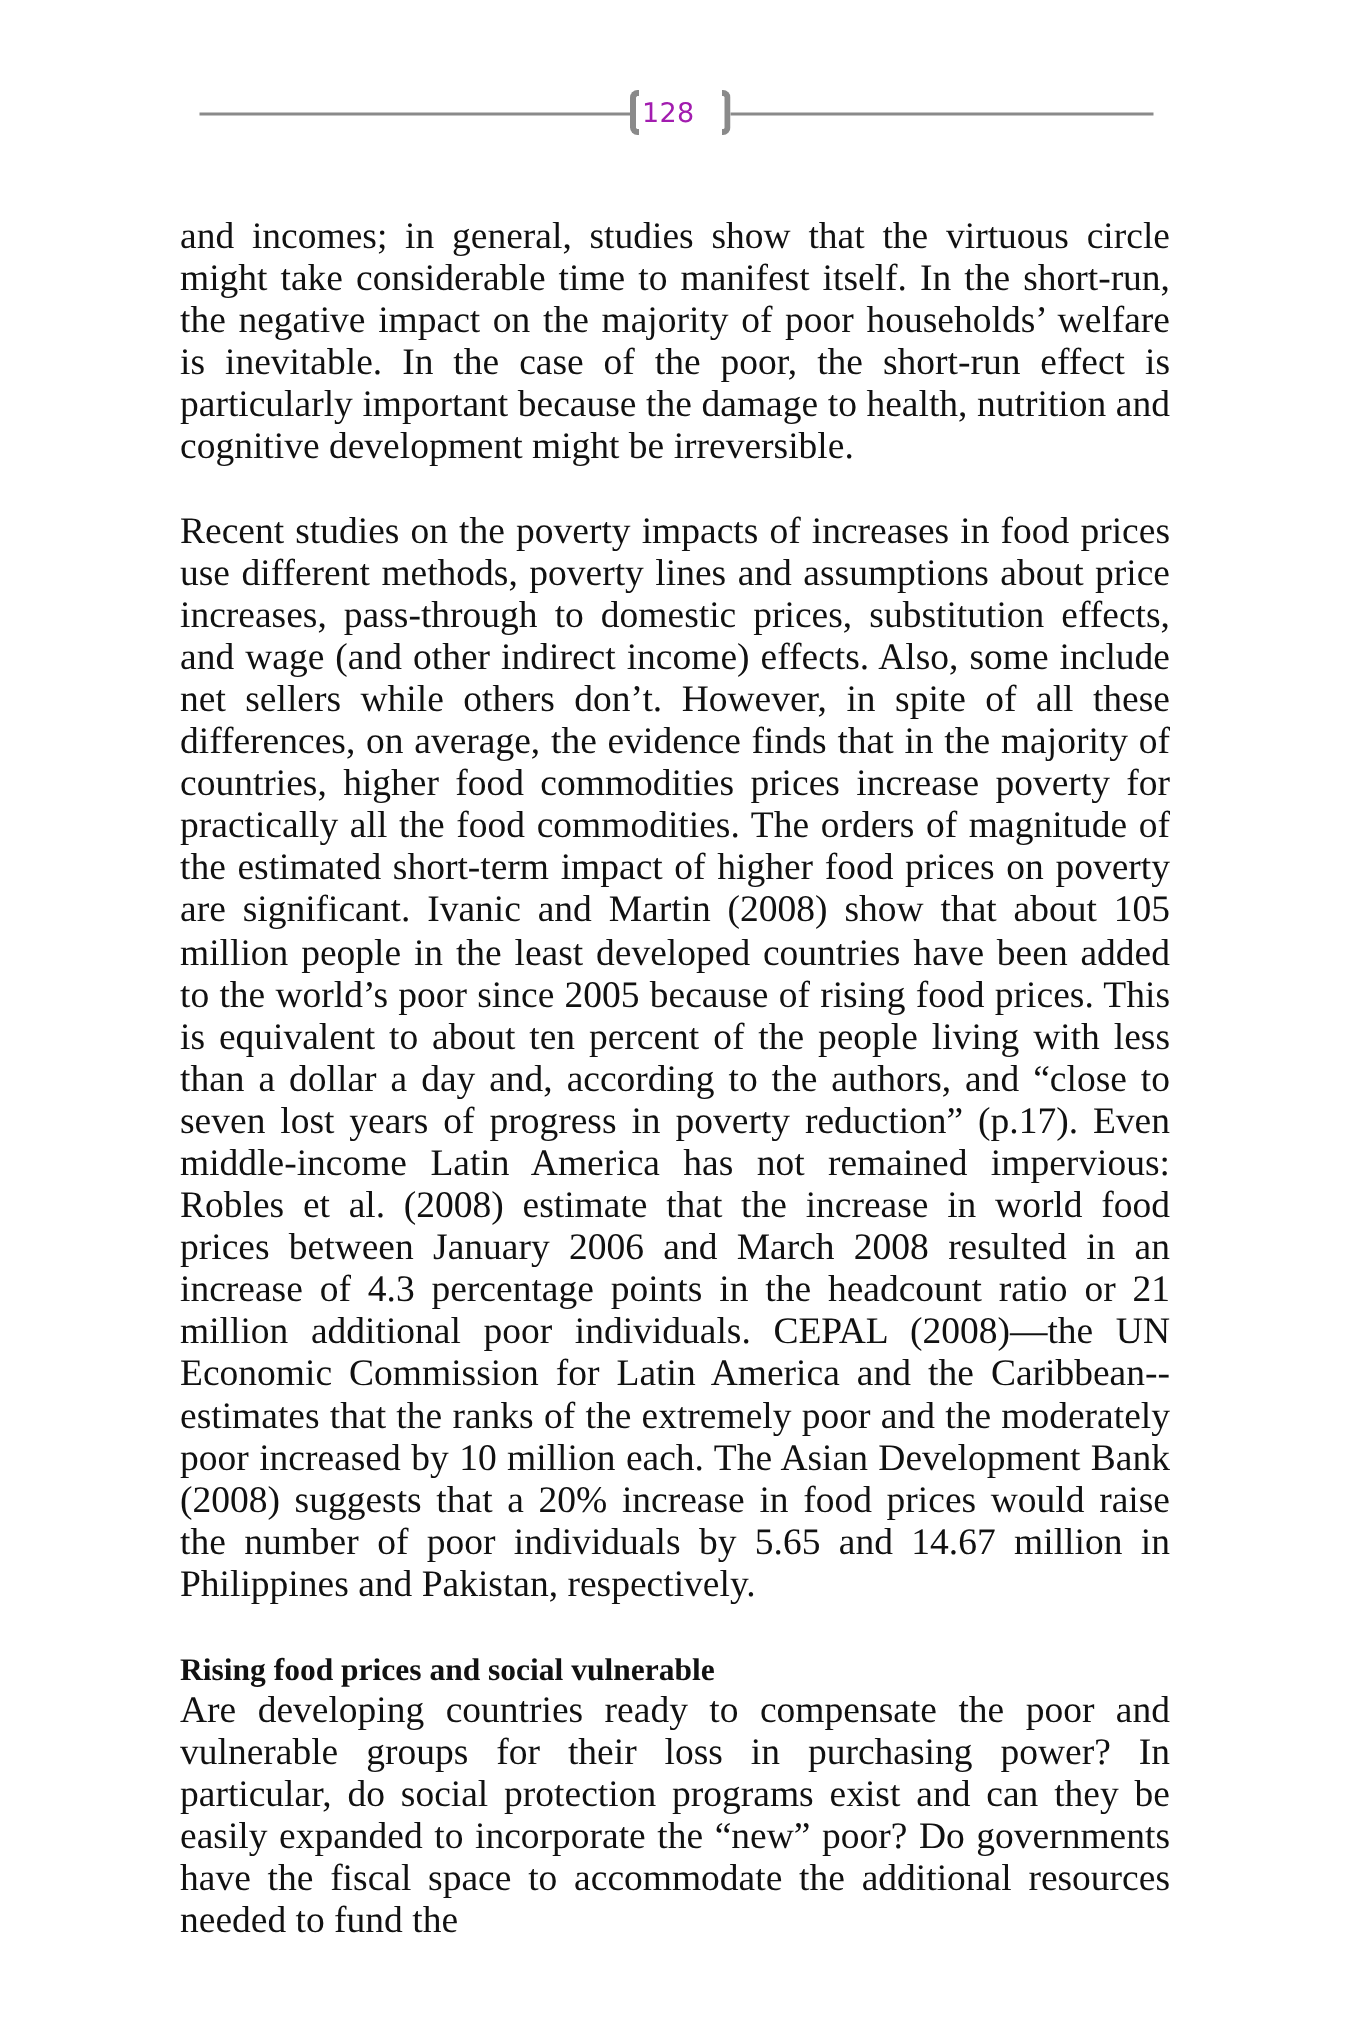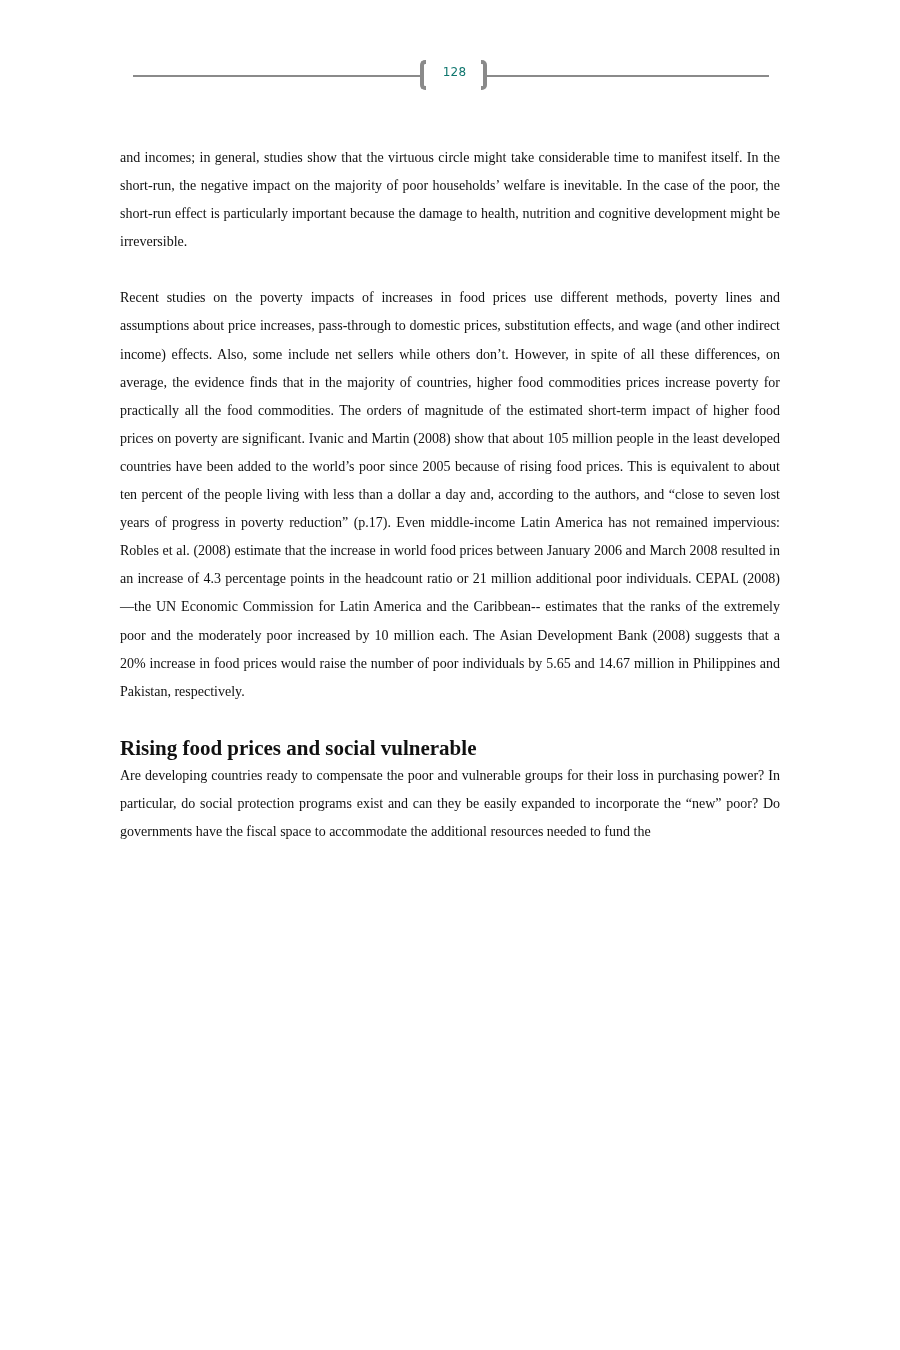--- a/index.html
+++ b/index.html
@@ -46,35 +46,35 @@
     .bracket-right {
       left: 348px;
       border-left: none;
       border-radius: 0 5px 5px 0;
     }
     .page-number {
       position: absolute;
       top: 7px;
       left: 295px;
       width: 53px;
-      text-align: center;
+      text-align: left;
       font-family: "DejaVu Sans", "Liberation Sans", sans-serif;
-      font-size: 12px;
-      color: #0f766e;
+      font-size: 18px;
+      color: #a21caf;
       letter-spacing: 0.2px;
     }
     .content {
       position: absolute;
       top: 144px;
       left: 120px;
       width: 660px;
     }
     .para {
       margin: 0;
-      font-size: 14px;
+      font-size: 25px;
       line-height: 28.1px;
       text-align: justify;
       text-align-last: left;
     }
     .para-gap { height: 28px; }
     .heading {
       margin: 0;
       font-size: 21px;
       line-height: 28px;
       font-weight: bold;

